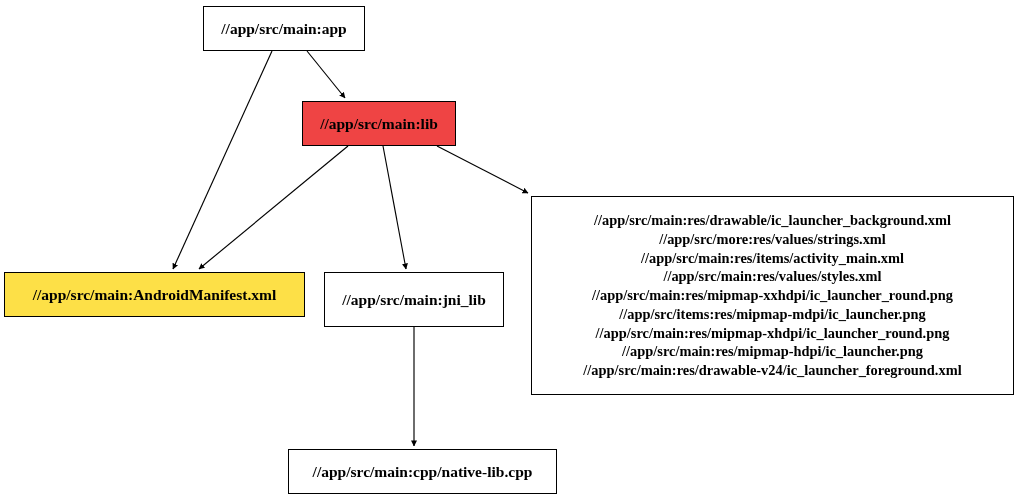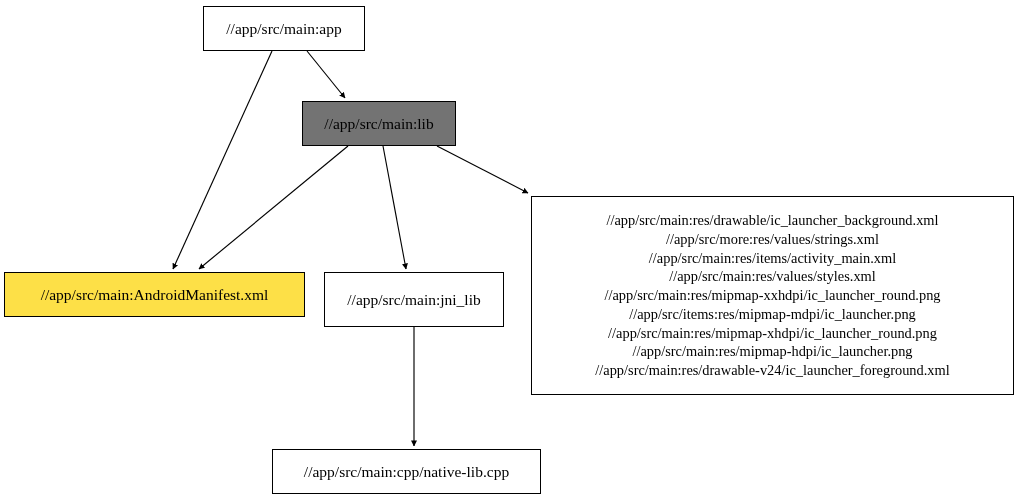--- a/index.html
+++ b/index.html
@@ -35,20 +35,21 @@
     justify-content: center;
     color: #000000;
     font-family: "Liberation Serif", "DejaVu Serif", serif;
     font-size: 15.5px;
     line-height: 1;
     white-space: nowrap;
   }
   .node-label {
     display: block;
     text-align: center;
+    font-weight: bold;
   }
   .node-multi {
     font-size: 14.4px;
     line-height: 18.7px;
     padding: 22px 6px;
     justify-content: center;
   }
   .node-multi .node-label {
     white-space: nowrap;
   }
@@ -71,38 +72,38 @@
         <line x1="383" y1="146" x2="406" y2="269" stroke="#000000" stroke-width="1.15" marker-end="url(#arrow)"></line>
         <line x1="437" y1="146" x2="528" y2="193" stroke="#000000" stroke-width="1.15" marker-end="url(#arrow)"></line>
         <line x1="414" y1="317" x2="414" y2="446" stroke="#000000" stroke-width="1.15" marker-end="url(#arrow)"></line>
       </g>
   </svg>
 
   <div id="nodes-group">
       <div class="node" style="left: 203px; top: 6px; width: 162px; height: 45px; background: rgb(255, 255, 255); border-color: rgb(0, 0, 0);">
         <span class="node-label">//app/src/main:app</span>
       </div>
-      <div class="node" style="left: 302px; top: 101px; width: 154px; height: 45px; background: #737373; border-color: rgb(0, 0, 0);">
+      <div class="node" style="left: 302px; top: 101px; width: 154px; height: 45px; background: #ef4444; border-color: rgb(0, 0, 0);">
         <span class="node-label">//app/src/main:lib</span>
       </div>
       <div class="node" style="left: 4px; top: 272px; width: 301px; height: 45px; background: #fde047; border-color: rgb(0, 0, 0);">
         <span class="node-label">//app/src/main:AndroidManifest.xml</span>
       </div>
       <div class="node" style="left: 324px; top: 272px; width: 180px; height: 55px; background: rgb(255, 255, 255); border-color: rgb(0, 0, 0);">
         <span class="node-label">//app/src/main:jni_lib</span>
       </div>
       <div class="node node-multi" style="left: 531px; top: 196px; width: 483px; height: 199px; background: rgb(255, 255, 255); border-color: rgb(0, 0, 0);">
         <span class="node-label">//app/src/main:res/drawable/ic_launcher_background.xml</span>
         <span class="node-label">//app/src/more:res/values/strings.xml</span>
         <span class="node-label">//app/src/main:res/items/activity_main.xml</span>
         <span class="node-label">//app/src/main:res/values/styles.xml</span>
         <span class="node-label">//app/src/main:res/mipmap-xxhdpi/ic_launcher_round.png</span>
         <span class="node-label">//app/src/items:res/mipmap-mdpi/ic_launcher.png</span>
         <span class="node-label">//app/src/main:res/mipmap-xhdpi/ic_launcher_round.png</span>
         <span class="node-label">//app/src/main:res/mipmap-hdpi/ic_launcher.png</span>
         <span class="node-label">//app/src/main:res/drawable-v24/ic_launcher_foreground.xml</span>
       </div>
-      <div class="node" style="left: 272px; top: 449px; width: 269px; height: 45px; background: rgb(255, 255, 255); border-color: rgb(0, 0, 0);">
+      <div class="node" style="left: 288px; top: 449px; width: 269px; height: 45px; background: rgb(255, 255, 255); border-color: rgb(0, 0, 0);">
         <span class="node-label">//app/src/main:cpp/native-lib.cpp</span>
       </div>
     </div>
 
 </div>
 
 </body></html>

